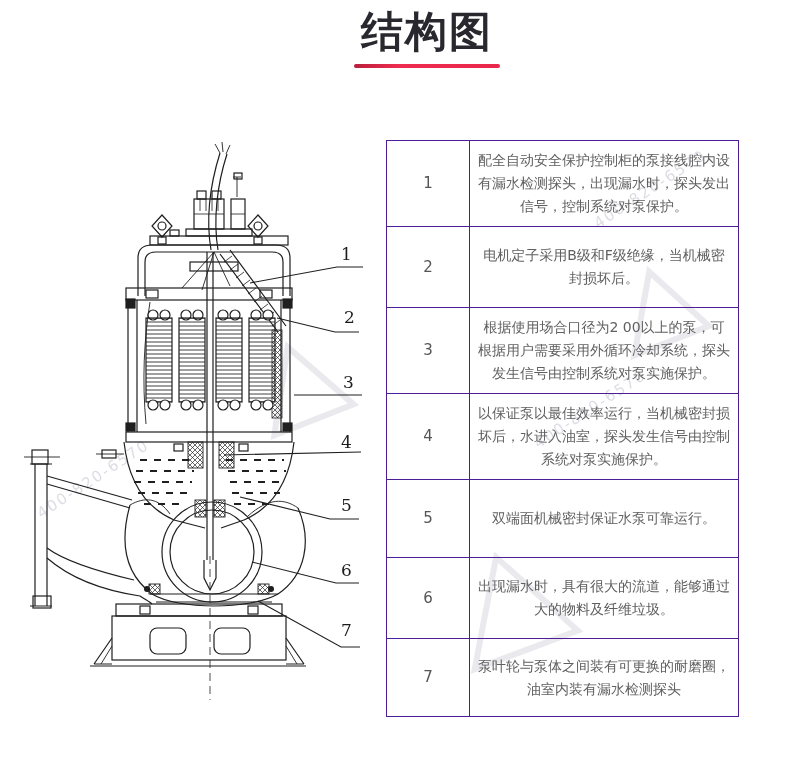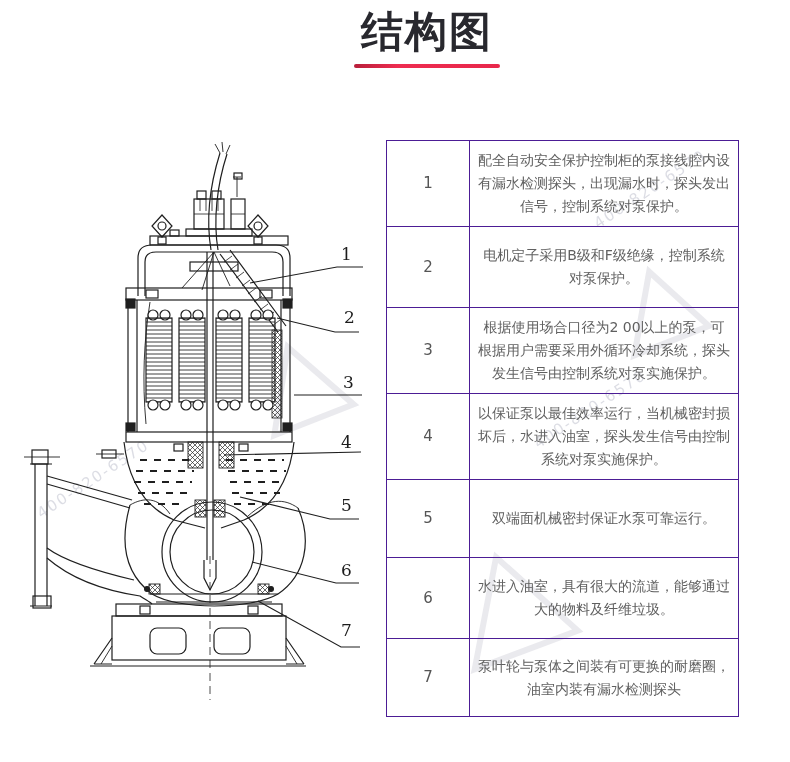--- a/index.html
+++ b/index.html
@@ -201,37 +201,37 @@
   <div class="callout-num" style="left:341px;top:622px;">7</div>
 
   <table class="spec-table">
     <tbody>
       <tr style="height:79px;">
         <td class="num-cell">1</td>
         <td>配全自动安全保护控制柜的泵接线腔内设有漏水检测探头，出现漏水时，探头发出信号，控制系统对泵保护。</td>
       </tr>
       <tr style="height:81px;">
         <td class="num-cell">2</td>
-        <td>电机定子采用B级和F级绝缘，控制系统对泵保护。</td>
+        <td>电机定子采用B级和F级绝缘，当机械密封损坏后。</td>
       </tr>
       <tr style="height:80px;">
         <td class="num-cell">3</td>
         <td>根据使用场合口径为2 00以上的泵，可根据用户需要采用外循环冷却系统，探头发生信号由控制系统对泵实施保护。</td>
       </tr>
       <tr style="height:78px;">
         <td class="num-cell">4</td>
         <td>以保证泵以最佳效率运行，当机械密封损坏后，水进入油室，探头发生信号由控制系统对泵实施保护。</td>
       </tr>
       <tr style="height:78px;">
         <td class="num-cell">5</td>
         <td>双端面机械密封保证水泵可靠运行。</td>
       </tr>
       <tr style="height:81px;">
         <td class="num-cell">6</td>
-        <td>水进入油室，具有很大的流道，能够通过大的物料及纤维垃圾。</td>
+        <td>出现漏水时，具有很大的流道，能够通过大的物料及纤维垃圾。</td>
       </tr>
       <tr style="height:78px;">
         <td class="num-cell">7</td>
         <td>泵叶轮与泵体之间装有可更换的耐磨圈，油室内装有漏水检测探头</td>
       </tr>
     </tbody>
   </table>
 
 </div>
 

